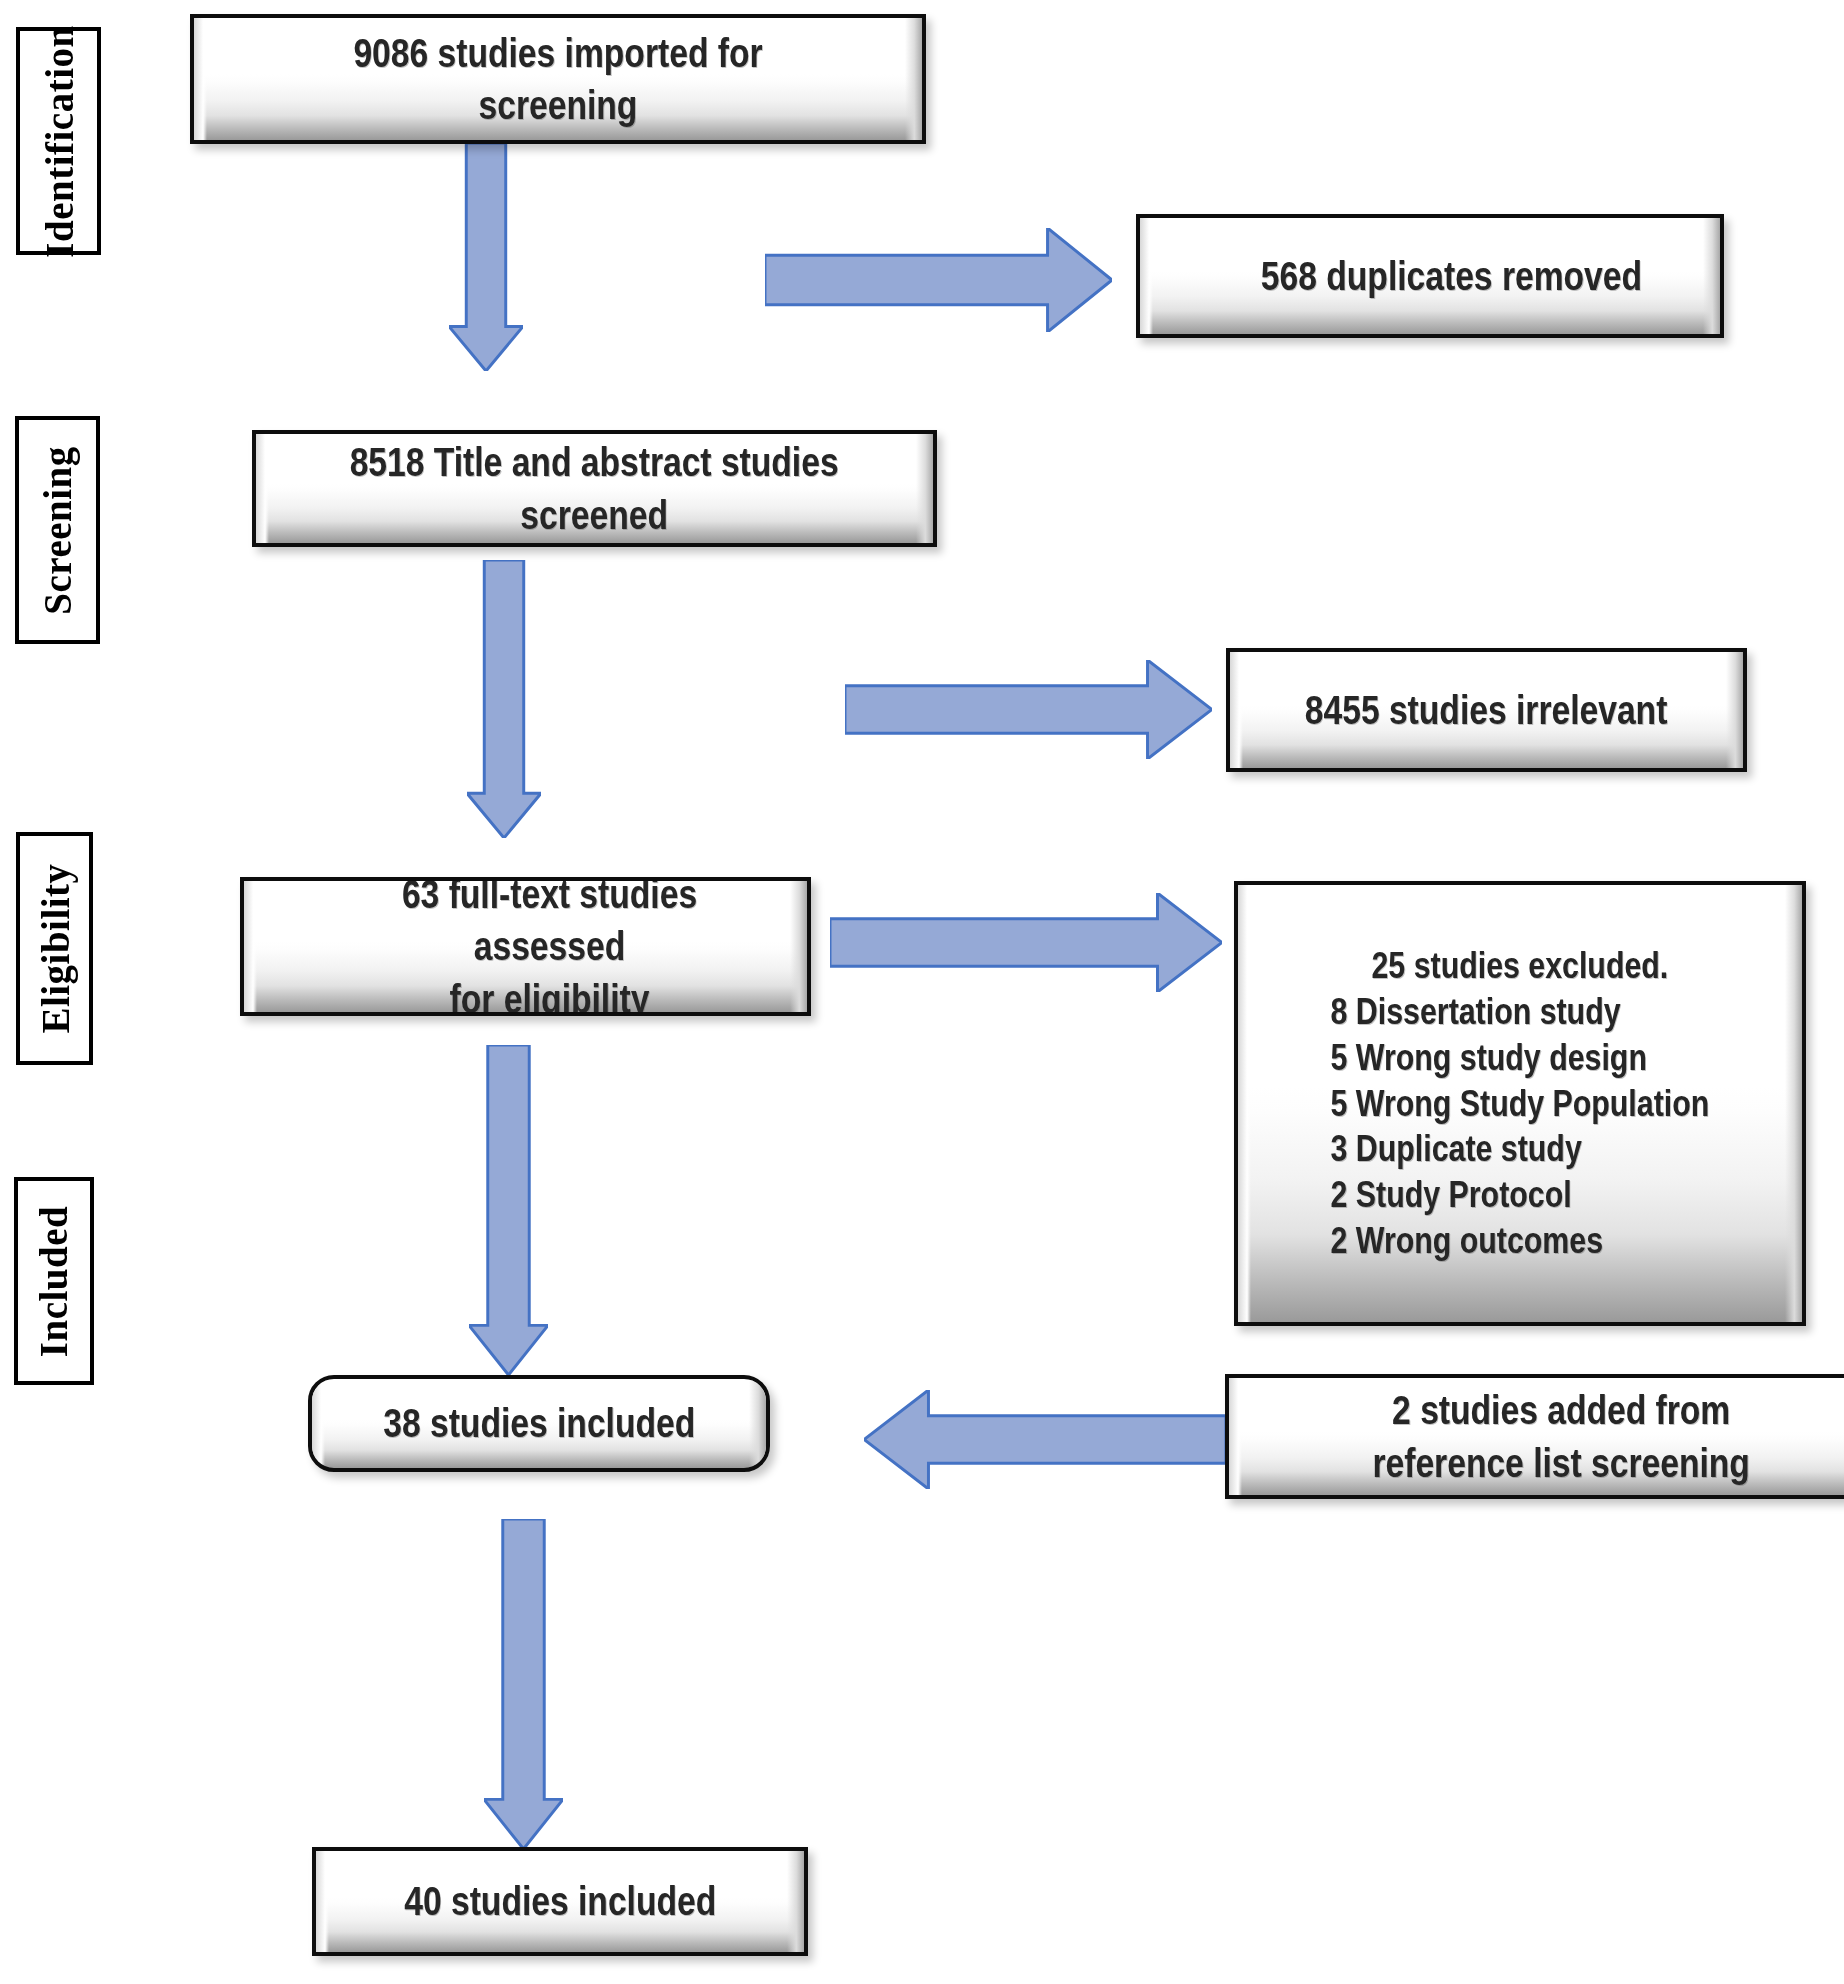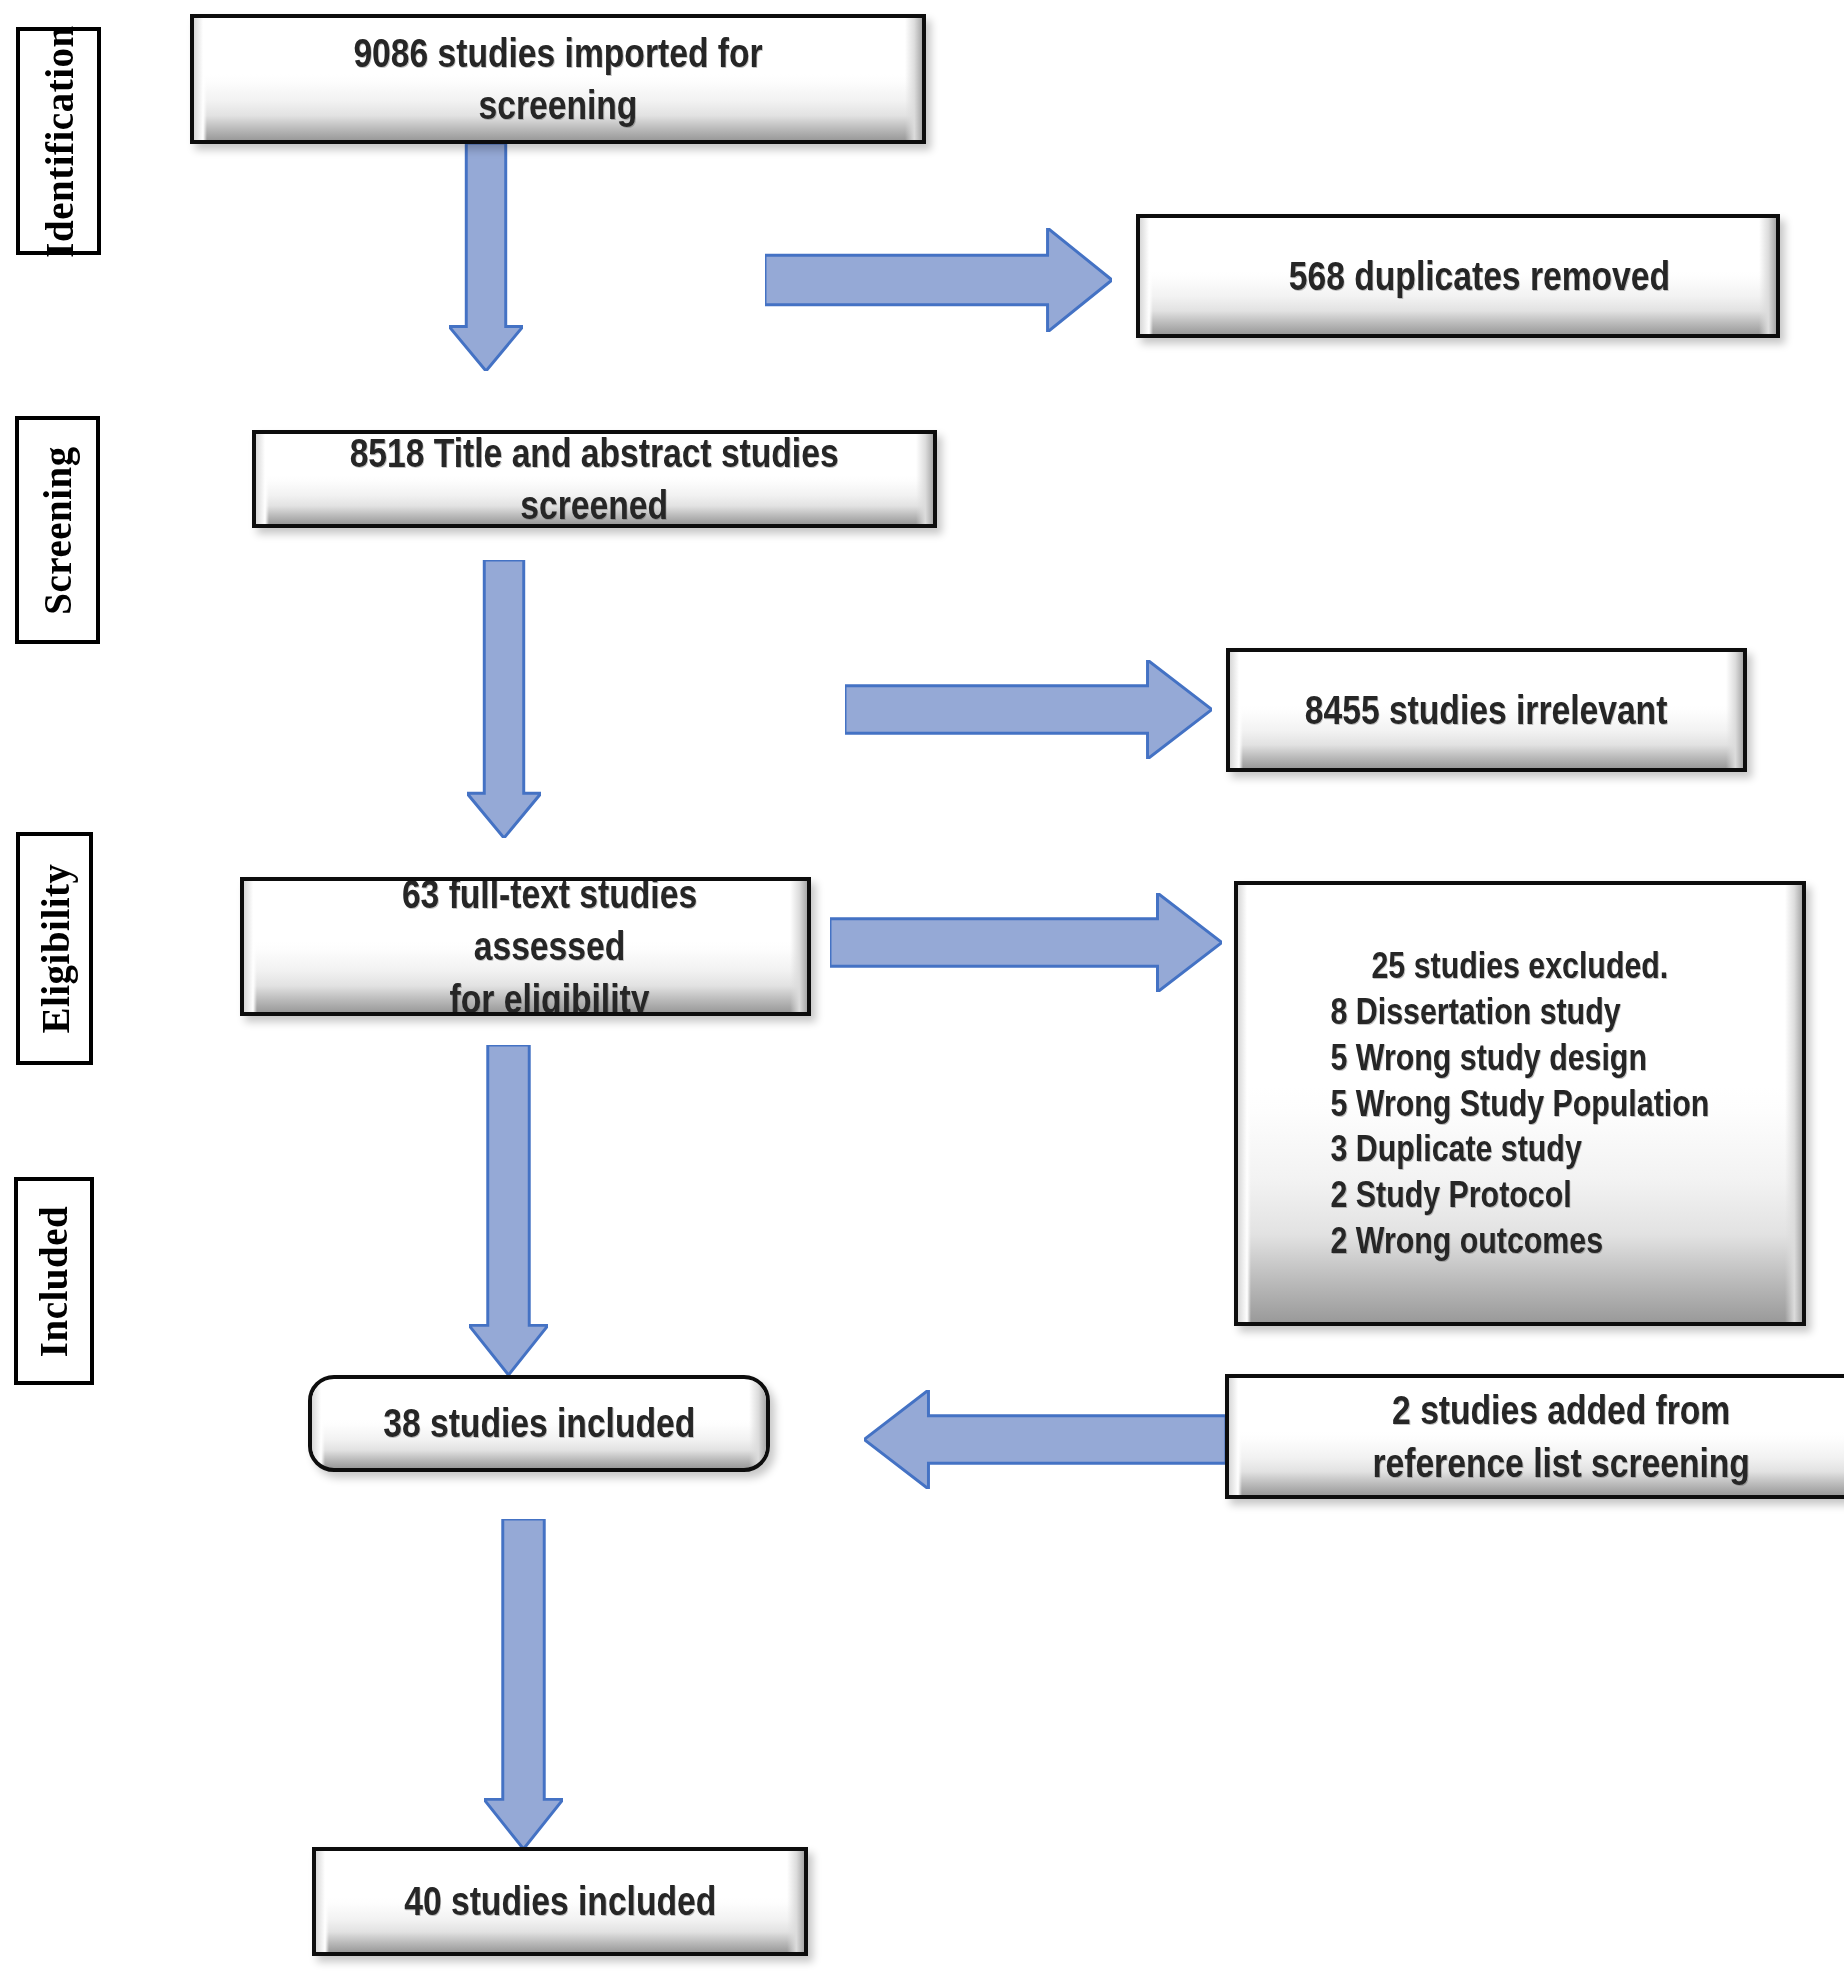--- a/index.html
+++ b/index.html
@@ -173,25 +173,25 @@
   <div class="arrow" style="left:484px; top:1519px; width:79px; height:330px;">
     <svg viewBox="0 0 160 665" preserveAspectRatio="none">
       <polygon points="38,0 122,0 122,565 160,565 80,665 0,565 38,565" fill="#95a9d6" stroke="#4472c4" stroke-width="6"></polygon>
     </svg>
   </div>
 
   <div class="pbox" style="left:190px; top:14px; width:736px; height:130px;">
     <div class="ptext">9086 studies imported for screening</div>
   </div>
 
-  <div class="pbox" style="left:1136px; top:214px; width:644px; height:124px;padding-left:42px;">
+  <div class="pbox" style="left:1136px; top:214px; width:588px; height:124px;padding-left:42px;">
     <div class="ptext">568 duplicates removed</div>
   </div>
 
-  <div class="pbox" style="left:252px; top:430px; width:685px; height:98px;">
+  <div class="pbox" style="left:252px; top:430px; width:685px; height:117px;">
     <div class="ptext">
       <span>8518 Title and abstract studies</span><br>
       <span>screened</span>
     </div>
   </div>
 
   <div class="pbox" style="left:1226px; top:648px; width:521px; height:124px;">
     <div class="ptext">8455 studies irrelevant</div>
   </div>
 

